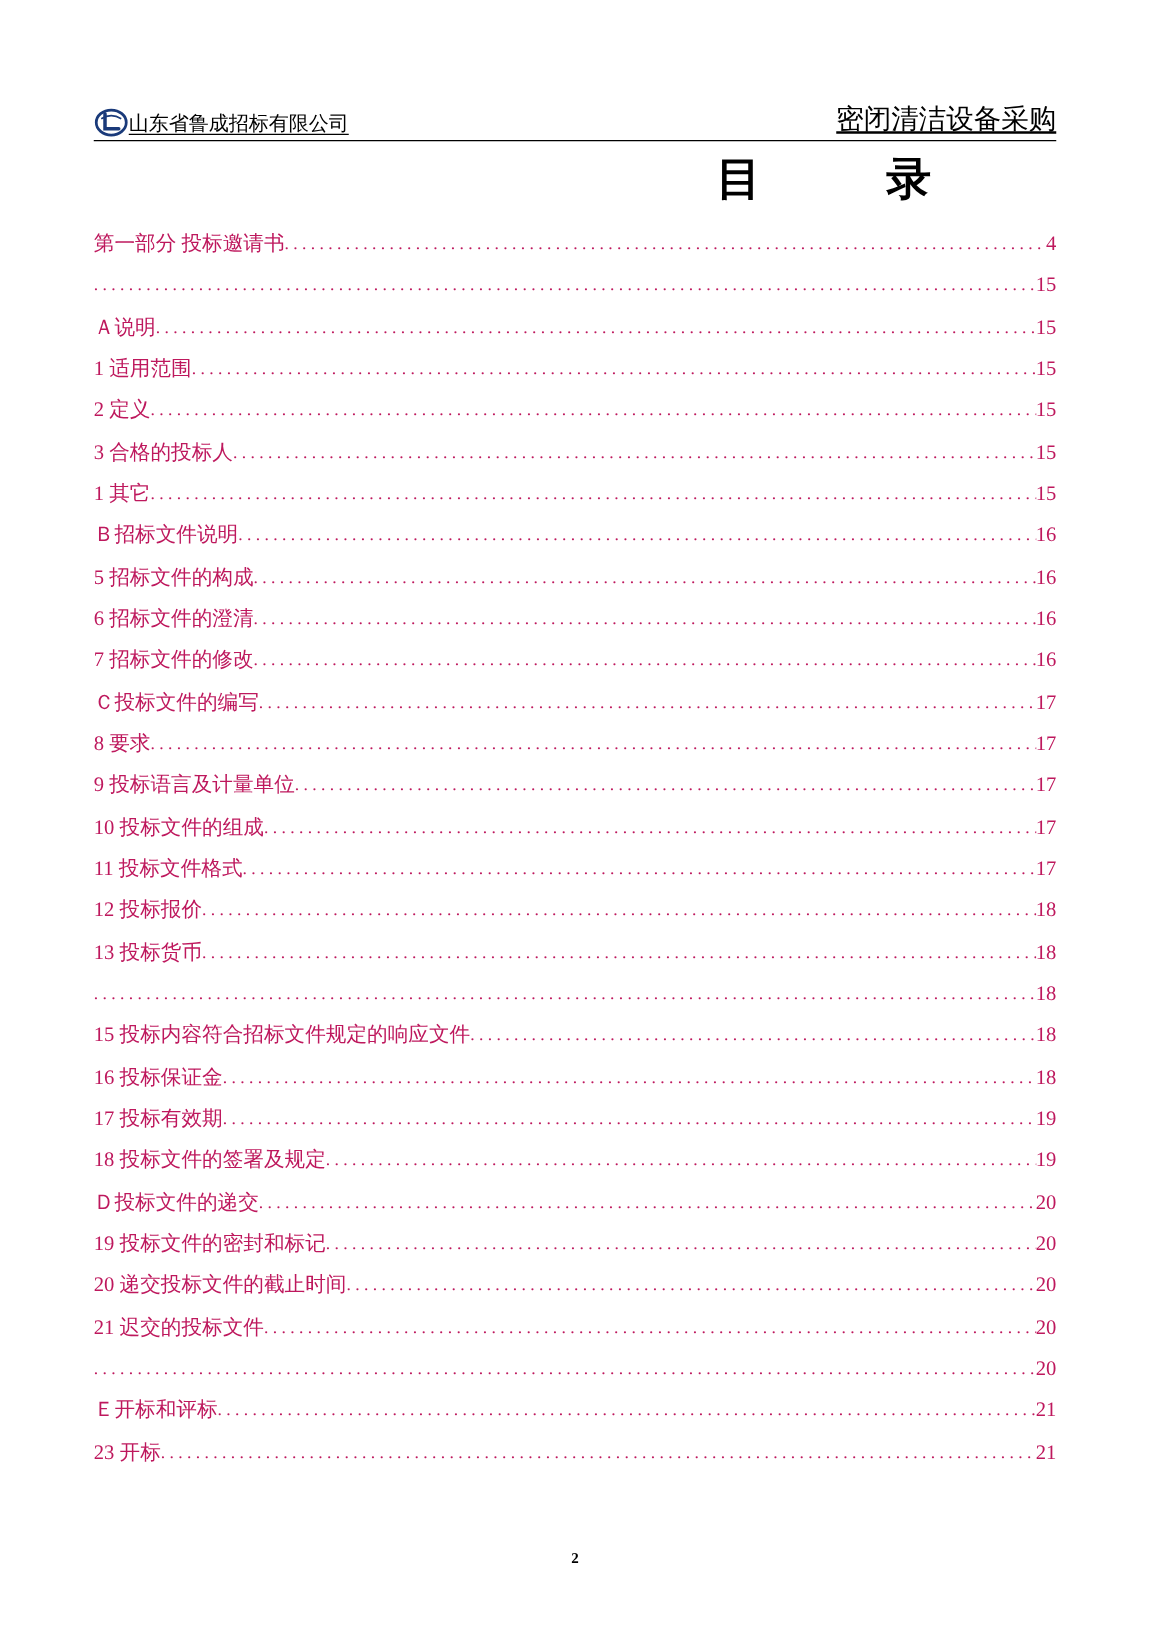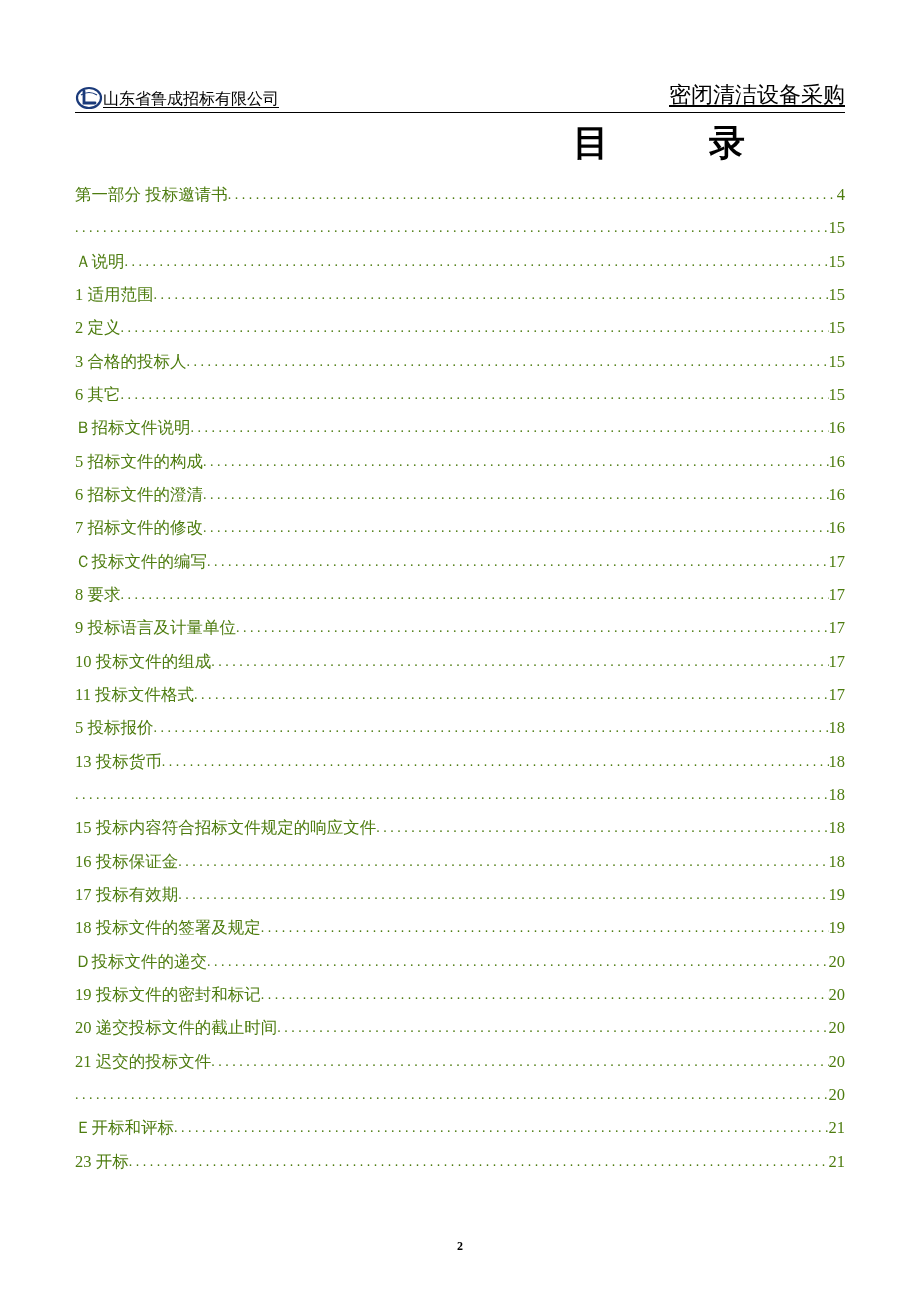--- a/index.html
+++ b/index.html
@@ -55,21 +55,21 @@
     .title {
       font-size: 36px;
       font-weight: bold;
       letter-spacing: 100px;
       padding-left: 100px;
       display: inline-block;
     }
     .toc {
       font-size: 16.5px;
       line-height: 2.02;
-      color: #4d7c0f;
+      color: #be185d;
     }
     .toc-entry {
       display: flex;
       align-items: baseline;
       white-space: nowrap;
       overflow: hidden;
     }
     .toc-label {
       flex: 0 0 auto;
     }
@@ -143,21 +143,21 @@
       <span class="toc-label">2 定义</span>
       <span class="toc-dots"></span>
       <span class="toc-page">15</span>
     </div>
     <div class="toc-entry">
       <span class="toc-label">3 合格的投标人</span>
       <span class="toc-dots"></span>
       <span class="toc-page">15</span>
     </div>
     <div class="toc-entry">
-      <span class="toc-label">6 其它</span>
+      <span class="toc-label">1 其它</span>
       <span class="toc-dots"></span>
       <span class="toc-page">15</span>
     </div>
     <div class="toc-entry">
       <span class="toc-label">Ｂ招标文件说明</span>
       <span class="toc-dots"></span>
       <span class="toc-page">16</span>
     </div>
     <div class="toc-entry">
       <span class="toc-label">5 招标文件的构成</span>
@@ -193,21 +193,21 @@
       <span class="toc-label">10 投标文件的组成</span>
       <span class="toc-dots"></span>
       <span class="toc-page">17</span>
     </div>
     <div class="toc-entry">
       <span class="toc-label">11 投标文件格式</span>
       <span class="toc-dots"></span>
       <span class="toc-page">17</span>
     </div>
     <div class="toc-entry">
-      <span class="toc-label">5 投标报价</span>
+      <span class="toc-label">12 投标报价</span>
       <span class="toc-dots"></span>
       <span class="toc-page">18</span>
     </div>
     <div class="toc-entry">
       <span class="toc-label">13 投标货币</span>
       <span class="toc-dots"></span>
       <span class="toc-page">18</span>
     </div>
     <div class="toc-entry">
       <span class="toc-dots"></span>

